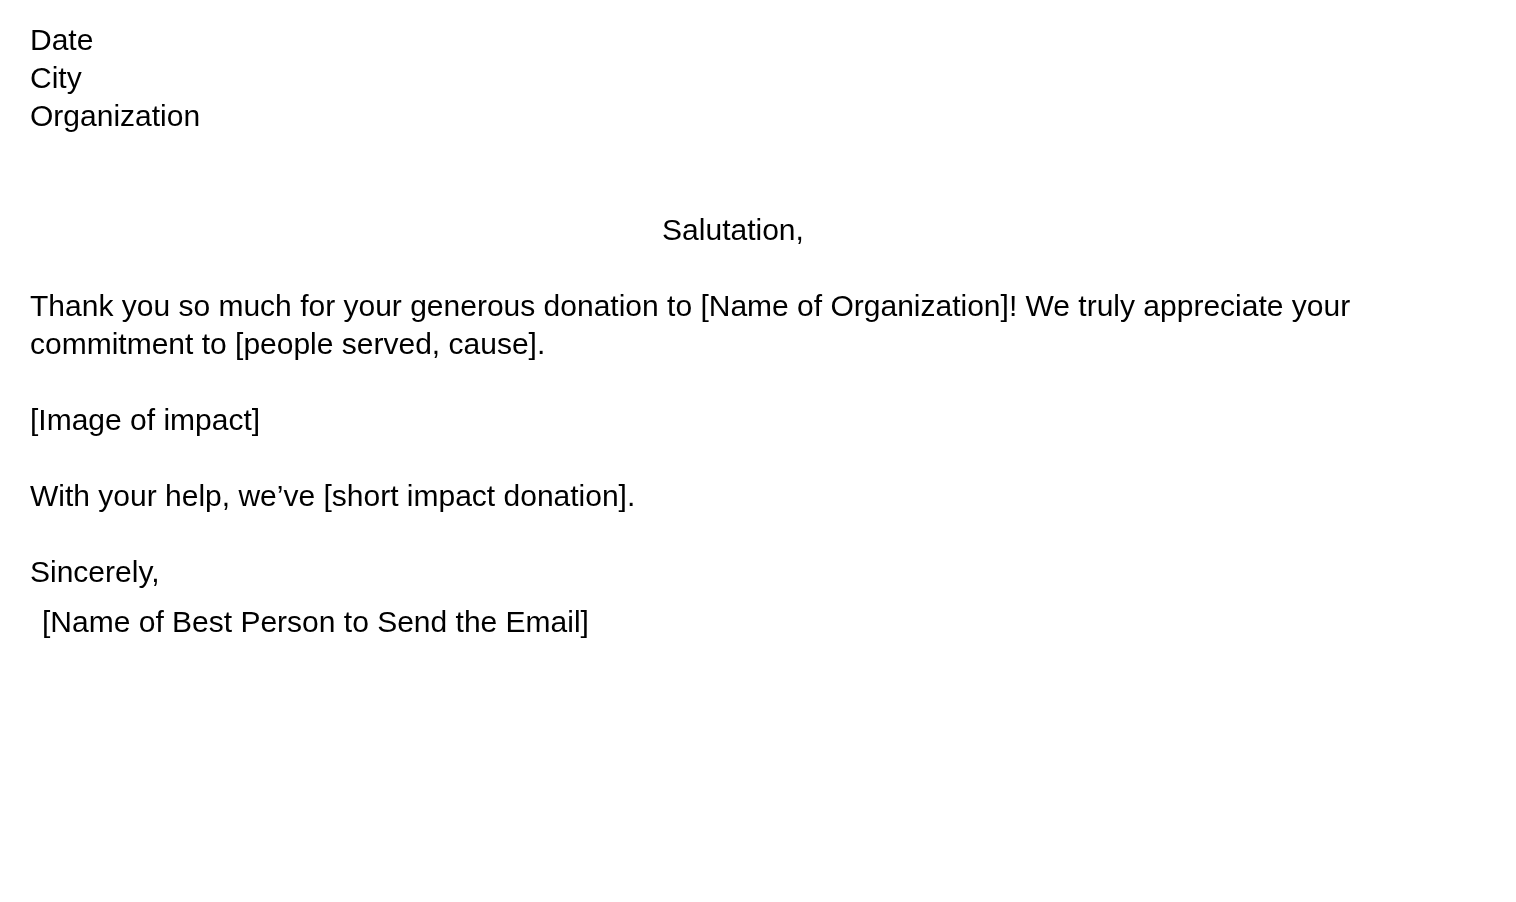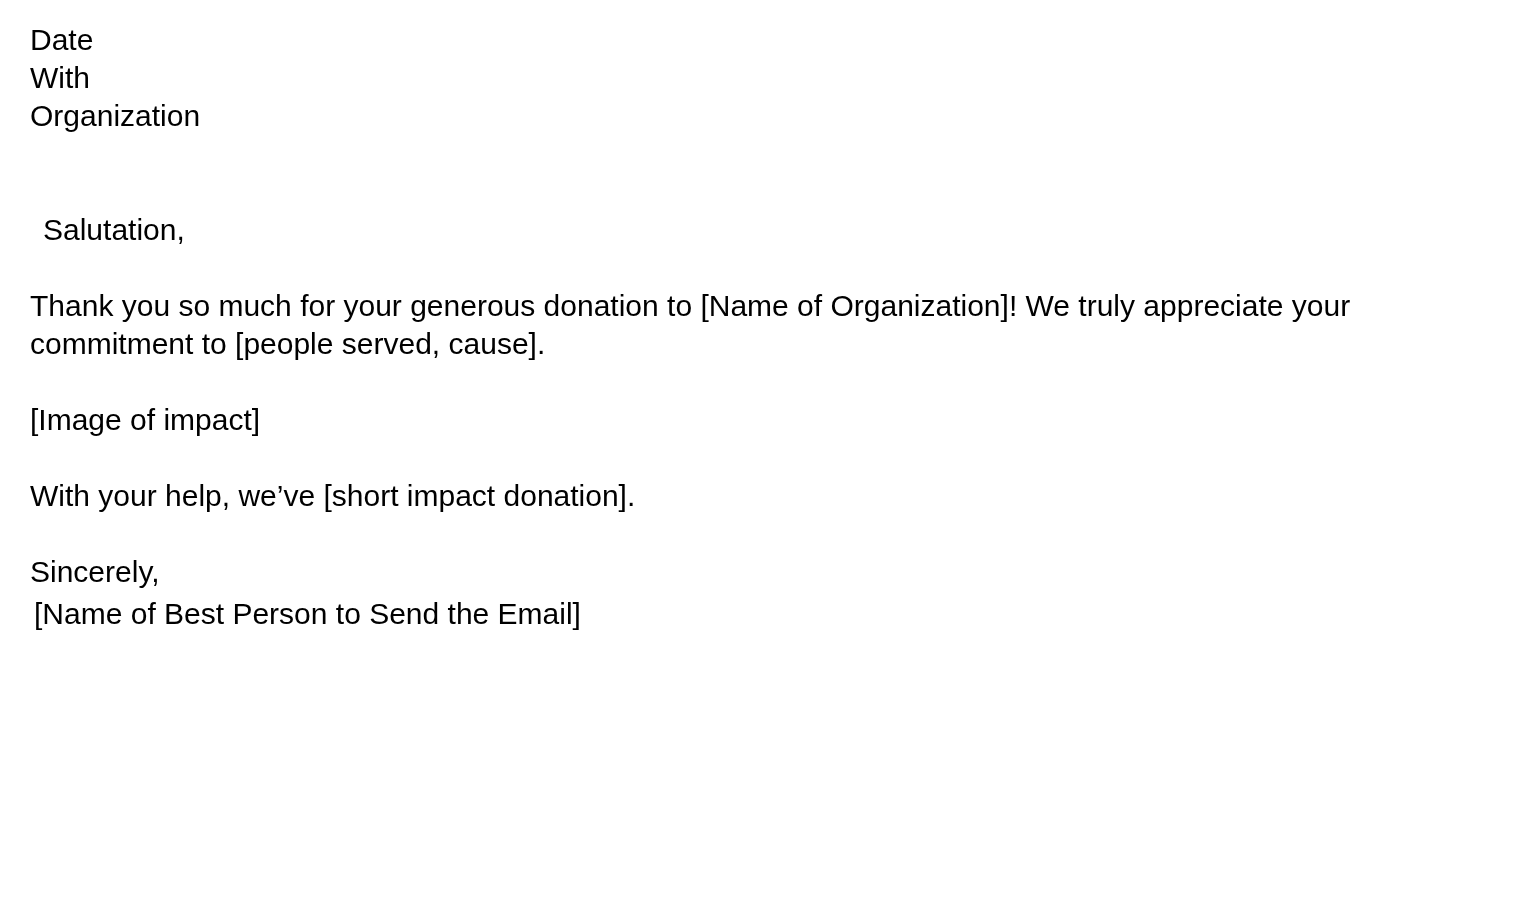--- a/index.html
+++ b/index.html
@@ -18,41 +18,42 @@
     line-height: 38px;
     font-weight: 400;
     overflow: hidden;
     box-sizing: border-box;
     padding: 21px 80px 0 30px;
   }
   .address-block div {
     margin: 0;
   }
   .salutation {
-    margin: 76px 0 0 13px; 
+    margin: 76px 0 0 0; 
+    text-align: center;
   }
   .para {
     margin: 38px 0 0 0; 
     max-width: 1406px;
   }
   .closing {
     margin: 38px 0 0 0;
   }
   .signature {
-    margin: 4px;
+    margin: 12px;
   }
 </style>
 </head>
 <body>
 
 <div class="page">
 
   <div class="address-block">
     <div>Date</div>
-    <div>With</div>
+    <div>City</div>
     <div>Organization</div>
   </div>
 
   <div class="salutation">Salutation,</div>
 
   <div class="para">Thank you so much for your generous donation to [Name of Organization]! We truly appreciate your commitment to [people served, cause].</div>
 
   <div class="para">[Image of impact]</div>
 
   <div class="para">With your help, we’ve [short impact donation].</div>

